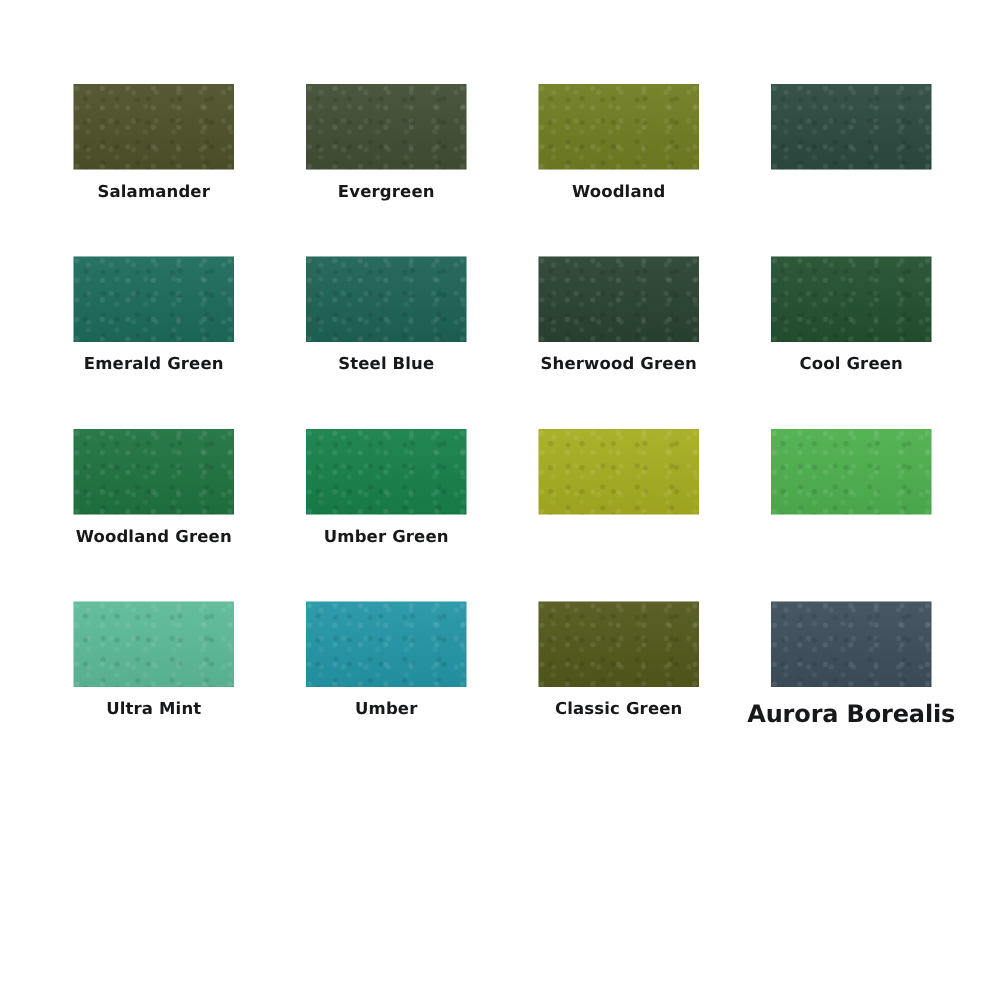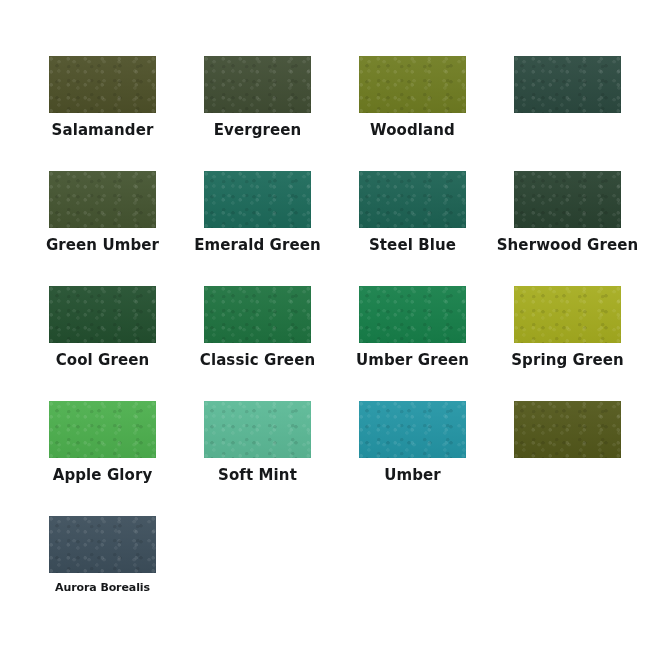--- a/index.html
+++ b/index.html
@@ -66,29 +66,29 @@
       linear-gradient(180deg, rgba(255,255,255,0.05) 0%, rgba(0,0,0,0.06) 100%);
     background-size: 17px 13px, 21px 16px, 15px 19px, 23px 14px, 19px 17px, 100% 100%;
     pointer-events: none;
   }
 
   .swatch-label {
     margin-top: 9px;
     width: 150px;
     text-align: center;
     font-family: "DejaVu Sans", "Liberation Sans", sans-serif;
-    font-size: 15px;
+    font-size: 11px;
     font-weight: bold;
     line-height: 1.16;
     color: #16181a;
     letter-spacing: 0.1px;
   }
 
   .swatch-label.compact {
-    font-size: 11px;
+    font-size: 16px;
     letter-spacing: -0.1px;
   }
 </style>
 </head>
 <body>
 
 <div id="swatch-chart">
   <div class="swatch-grid">
       <div class="swatch-cell">
         <div class="swatch-chip" style="background-color: rgb(78, 81, 41);"></div>
@@ -99,64 +99,59 @@
         <div class="swatch-label">Evergreen</div>
       </div>
       <div class="swatch-cell">
         <div class="swatch-chip" style="background-color: rgb(112, 125, 34);"></div>
         <div class="swatch-label">Woodland</div>
       </div>
       <div class="swatch-cell">
         <div class="swatch-chip" style="background-color: rgb(44, 74, 64);"></div>
       </div>
       <div class="swatch-cell">
-        <div class="swatch-chip" style="background-color: rgb(69, 85, 49);"></div>
-        <div class="swatch-label">Green Umber</div>
-      </div>
-      <div class="swatch-cell">
         <div class="swatch-chip" style="background-color: rgb(29, 107, 91);"></div>
         <div class="swatch-label">Emerald Green</div>
       </div>
       <div class="swatch-cell">
         <div class="swatch-chip" style="background-color: rgb(29, 99, 84);"></div>
         <div class="swatch-label">Steel Blue</div>
       </div>
       <div class="swatch-cell">
         <div class="swatch-chip" style="background-color: rgb(42, 67, 49);"></div>
         <div class="swatch-label">Sherwood Green</div>
       </div>
       <div class="swatch-cell">
         <div class="swatch-chip" style="background-color: rgb(35, 80, 47);"></div>
         <div class="swatch-label">Cool Green</div>
       </div>
       <div class="swatch-cell">
         <div class="swatch-chip" style="background-color: rgb(31, 115, 64);"></div>
-        <div class="swatch-label">Classic Green</div>
+        <div class="swatch-label">Woodland Green</div>
       </div>
       <div class="swatch-cell">
         <div class="swatch-chip" style="background-color: rgb(23, 128, 74);"></div>
         <div class="swatch-label">Umber Green</div>
       </div>
       <div class="swatch-cell">
         <div class="swatch-chip" style="background-color: rgb(166, 173, 32);"></div>
-        <div class="swatch-label">Spring Green</div>
       </div>
       <div class="swatch-cell">
         <div class="swatch-chip" style="background-color: rgb(77, 176, 78);"></div>
-        <div class="swatch-label">Apple Glory</div>
       </div>
       <div class="swatch-cell">
         <div class="swatch-chip" style="background-color: rgb(92, 186, 151);"></div>
-        <div class="swatch-label">Soft Mint</div>
+        <div class="swatch-label">Ultra Mint</div>
       </div>
       <div class="swatch-cell">
         <div class="swatch-chip" style="background-color: rgb(36, 150, 166);"></div>
         <div class="swatch-label">Umber</div>
       </div>
       <div class="swatch-cell">
         <div class="swatch-chip" style="background-color: rgb(83, 88, 27);"></div>
+        <div class="swatch-label">Classic Green</div>
       </div>
       <div class="swatch-cell">
         <div class="swatch-chip" style="background-color: rgb(61, 79, 92);"></div>
         <div class="swatch-label compact">Aurora Borealis</div>
       </div>
     </div>
 </div>
 
 </body></html>

